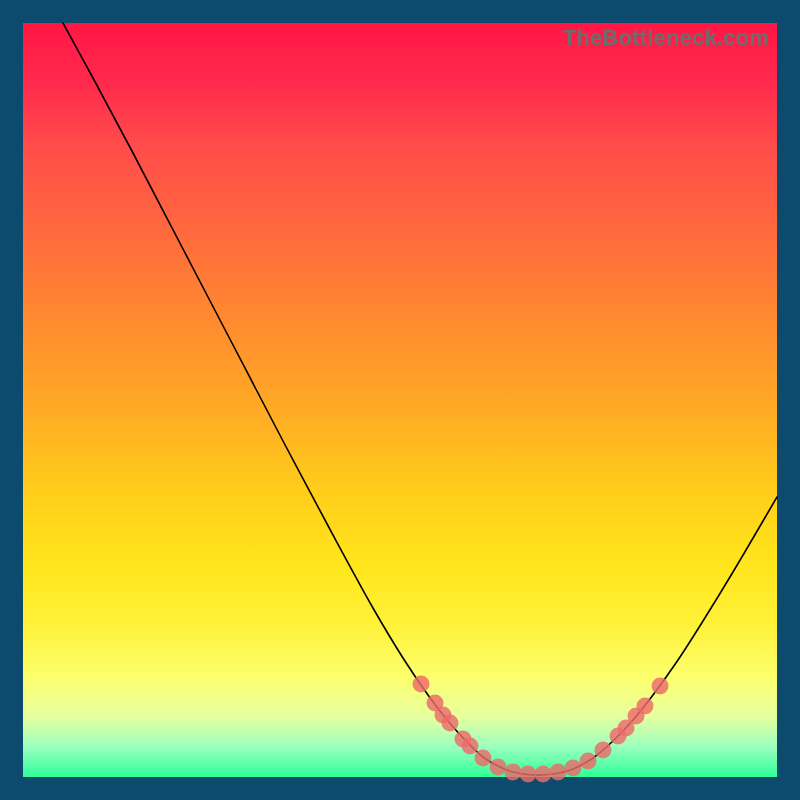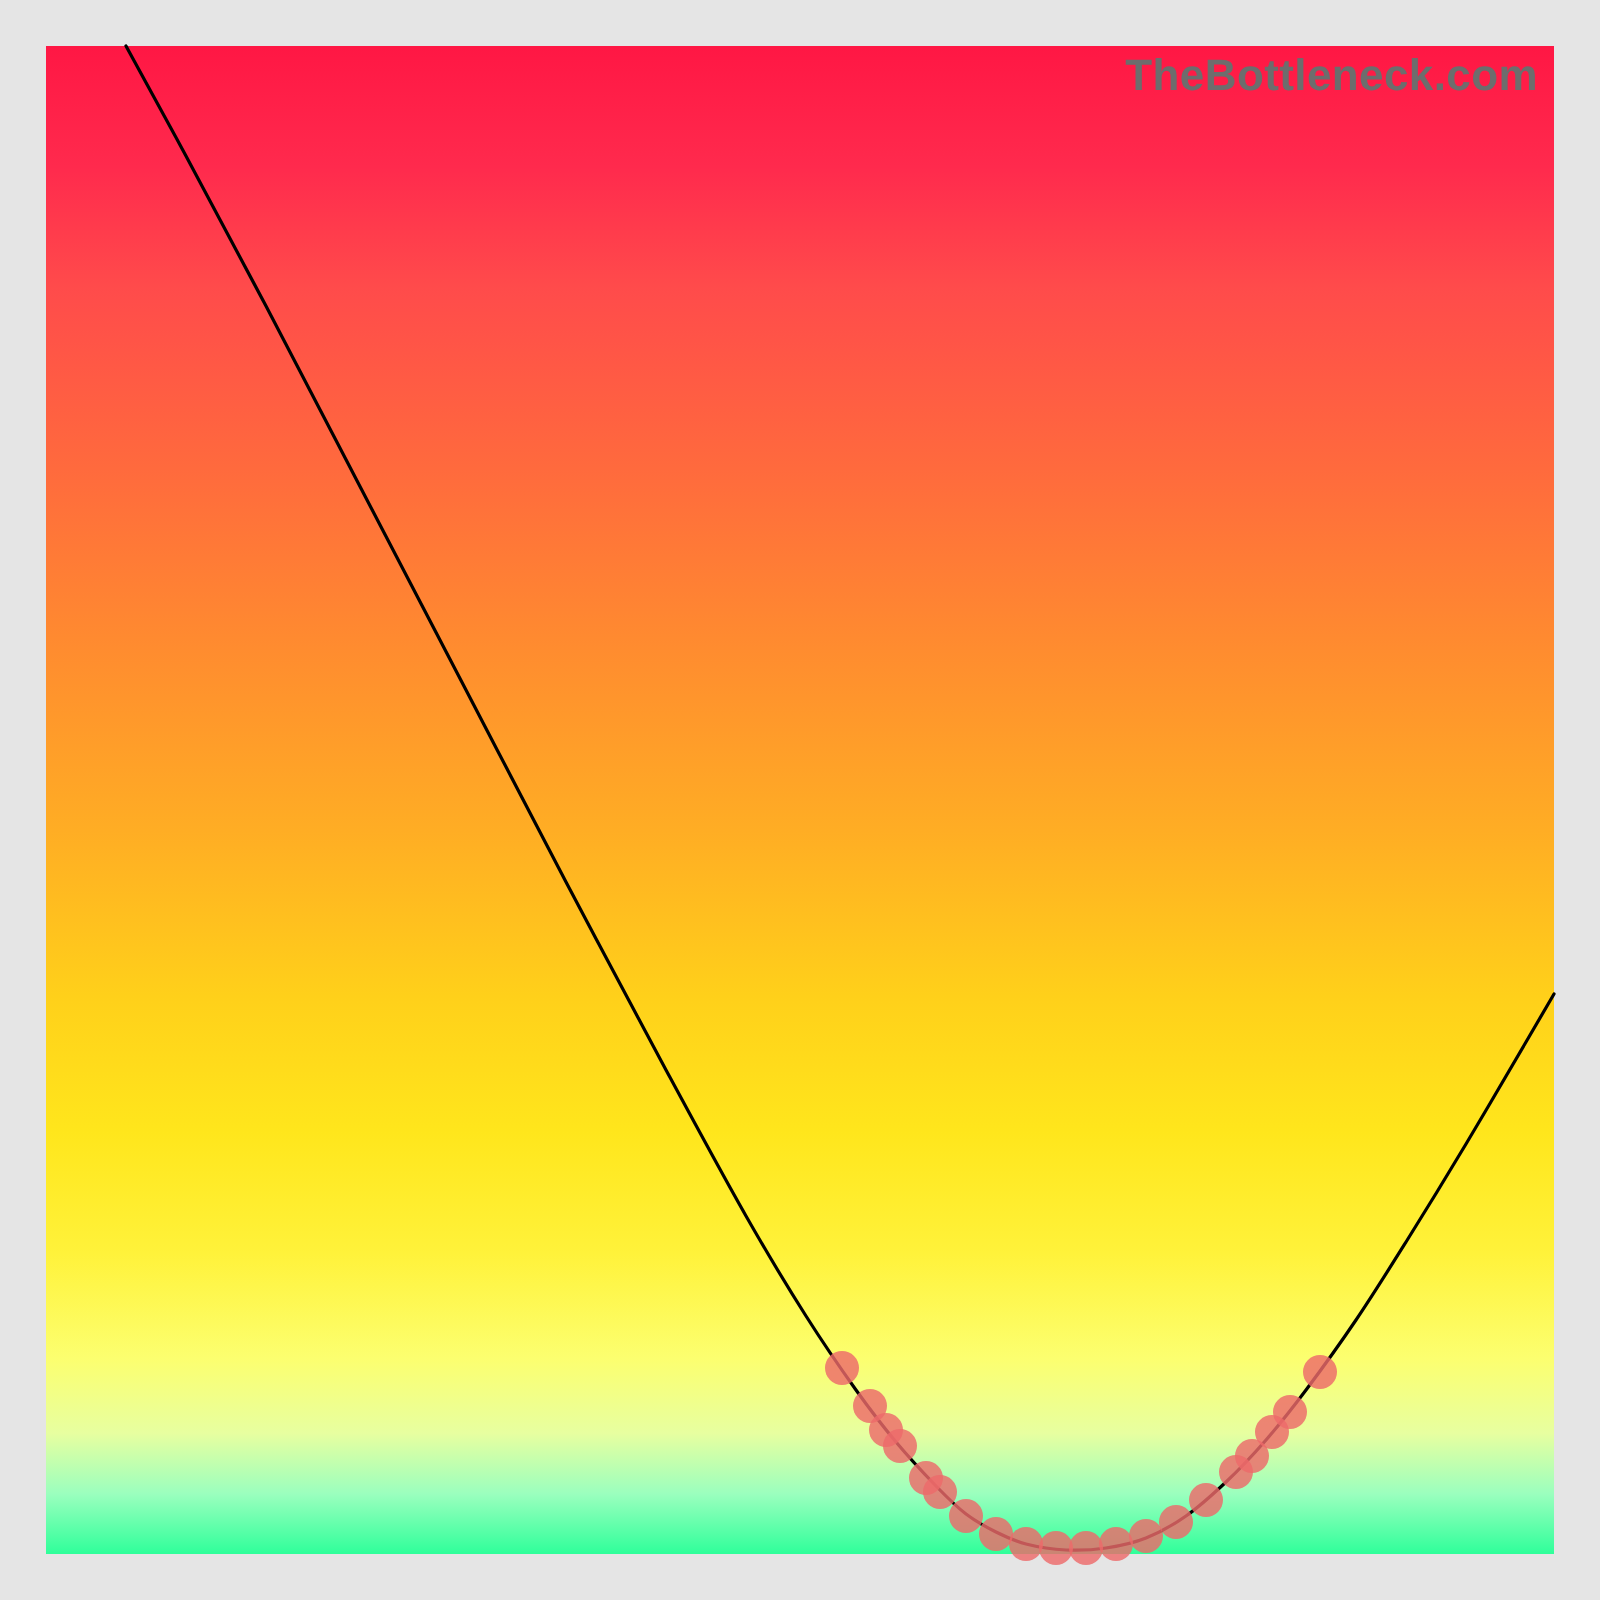--- a/index.html
+++ b/index.html
@@ -1,21 +1,21 @@
 <!DOCTYPE html>
 <html><head>
 <meta charset="utf-8">
 <style>
   * { margin: 0; padding: 0; box-sizing: border-box; }
   html, body { width: 800px; height: 800px; overflow: hidden; }
   .chart-frame {
     position: relative;
     width: 800px;
     height: 800px;
-    background: #e5e5e5;
+    background: #0c4a6e;
   }
   .plot-area {
     position: absolute;
     left: 23px;
     top: 23px;
     width: 754px;
     height: 754px;
     background: linear-gradient(to bottom,
       #ff1744 0%,
       #ff2a4d 8%,

